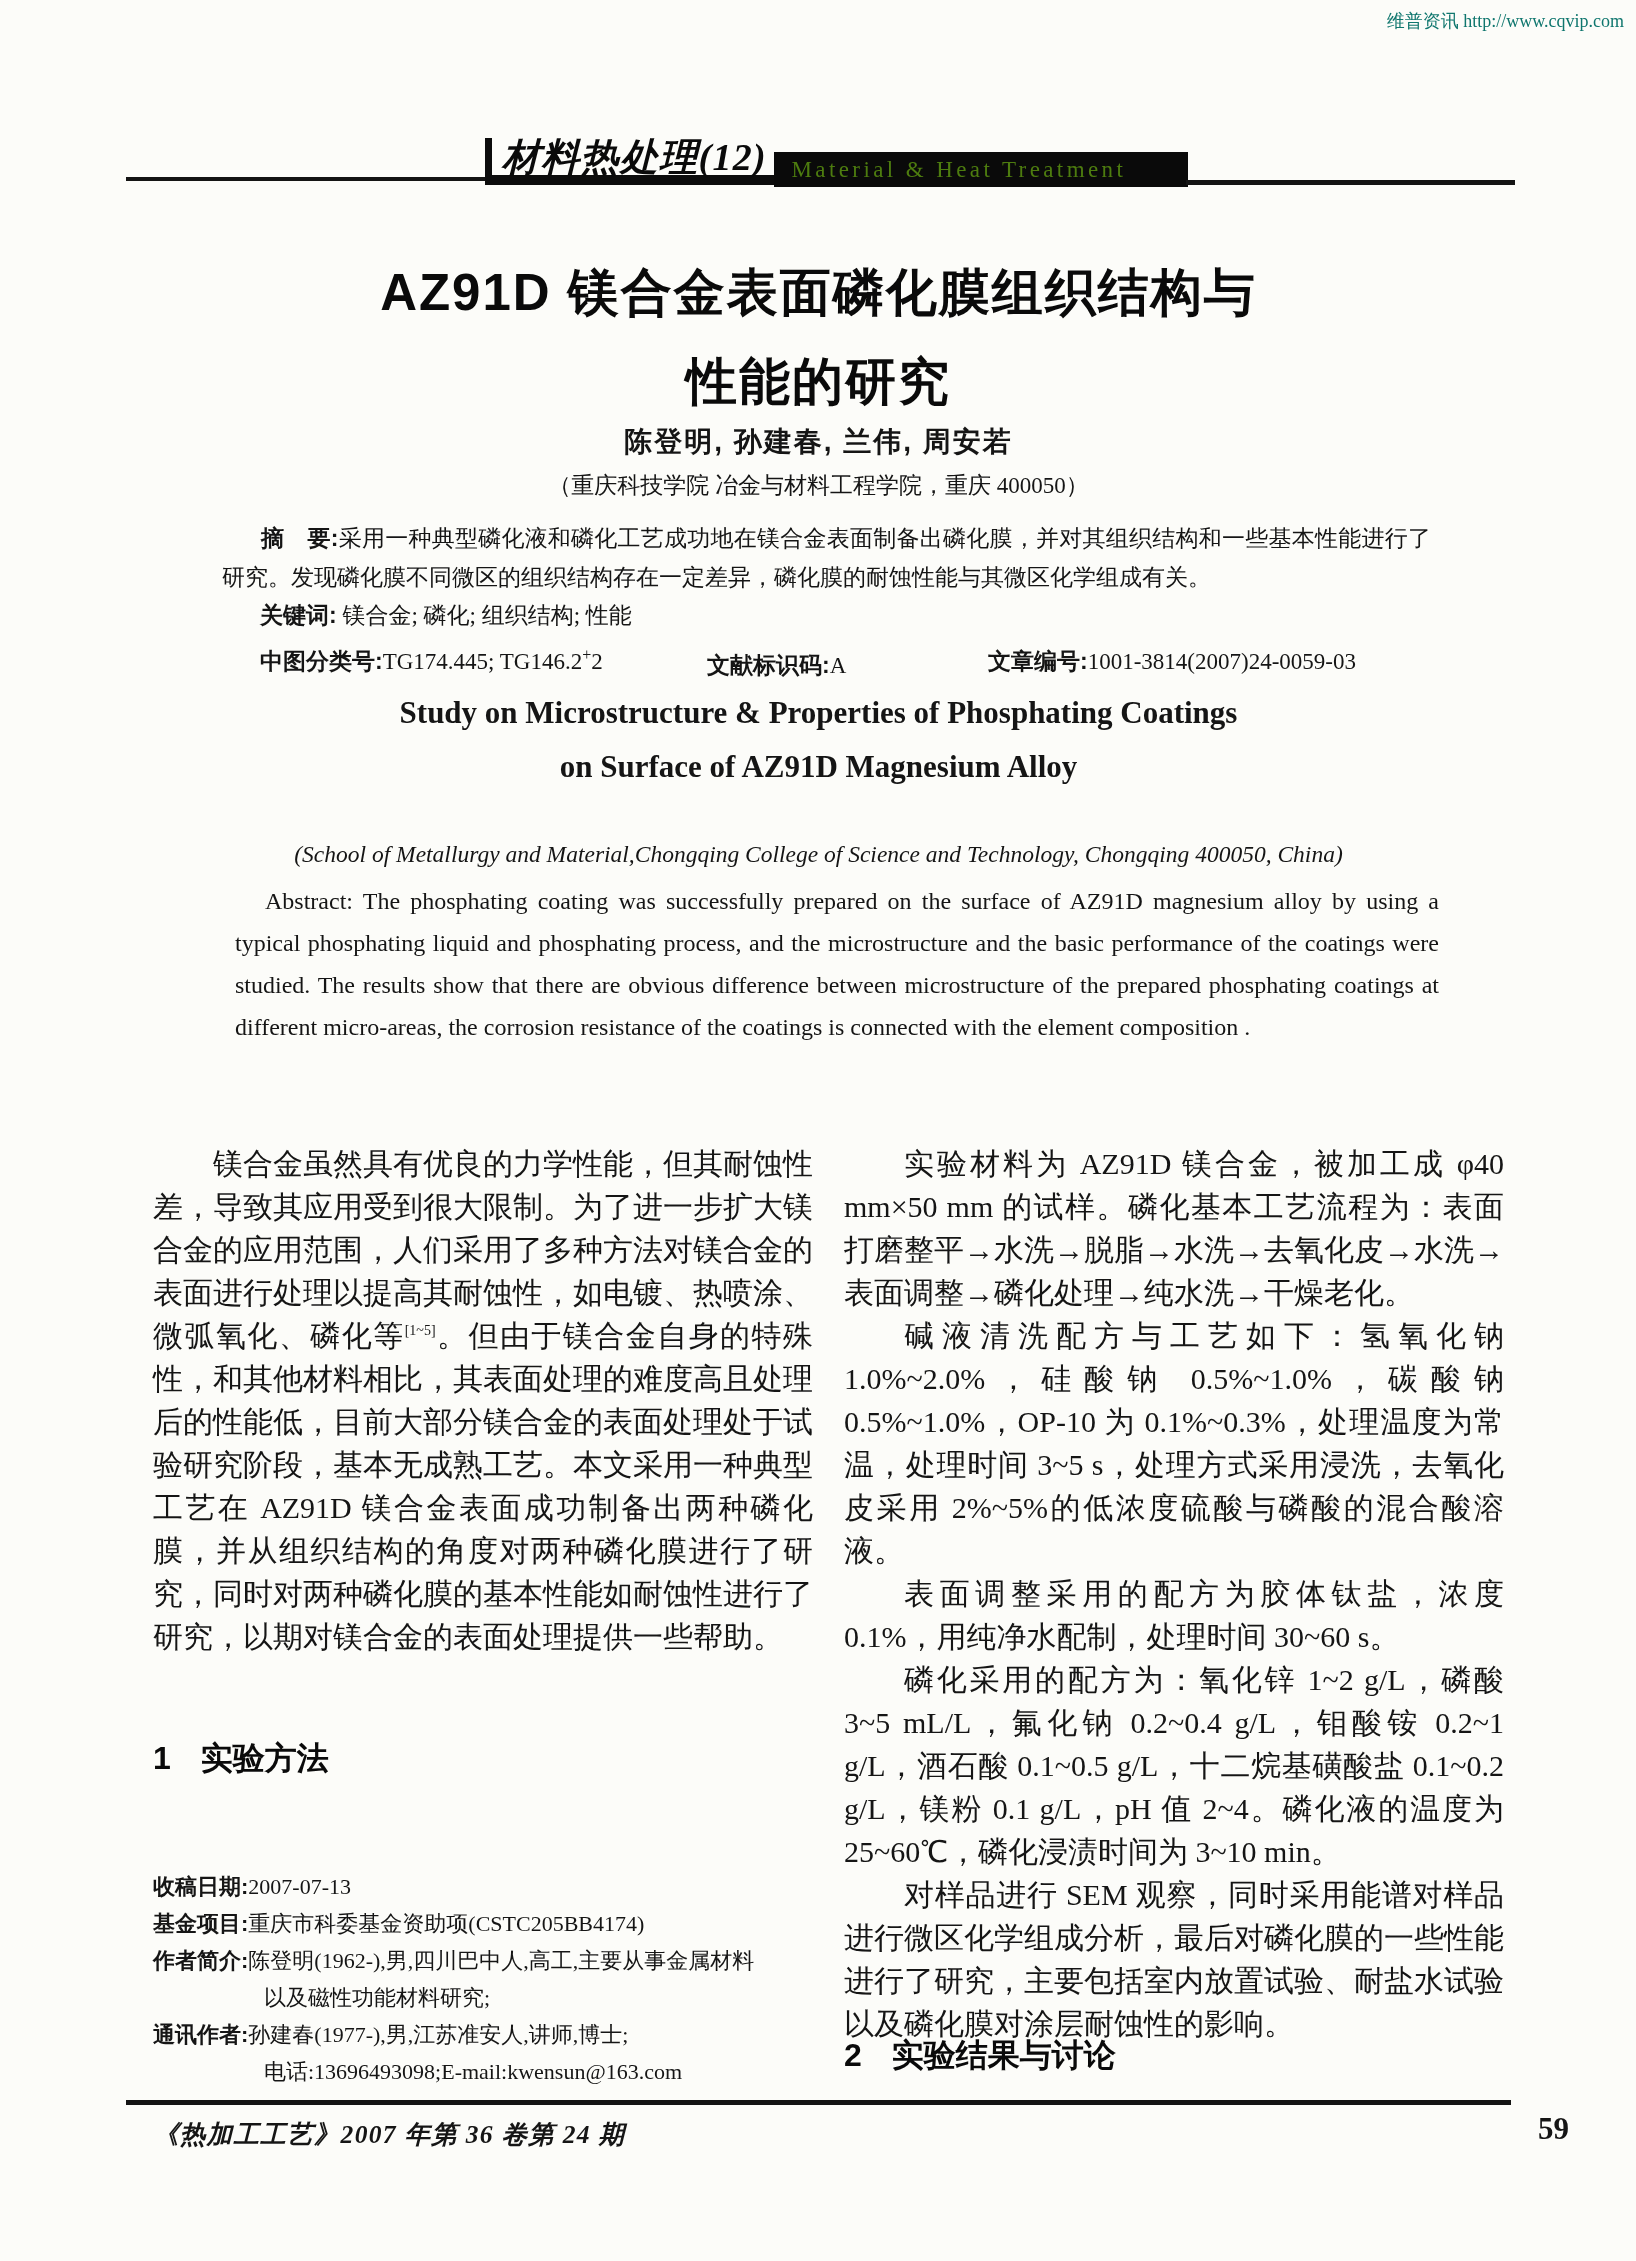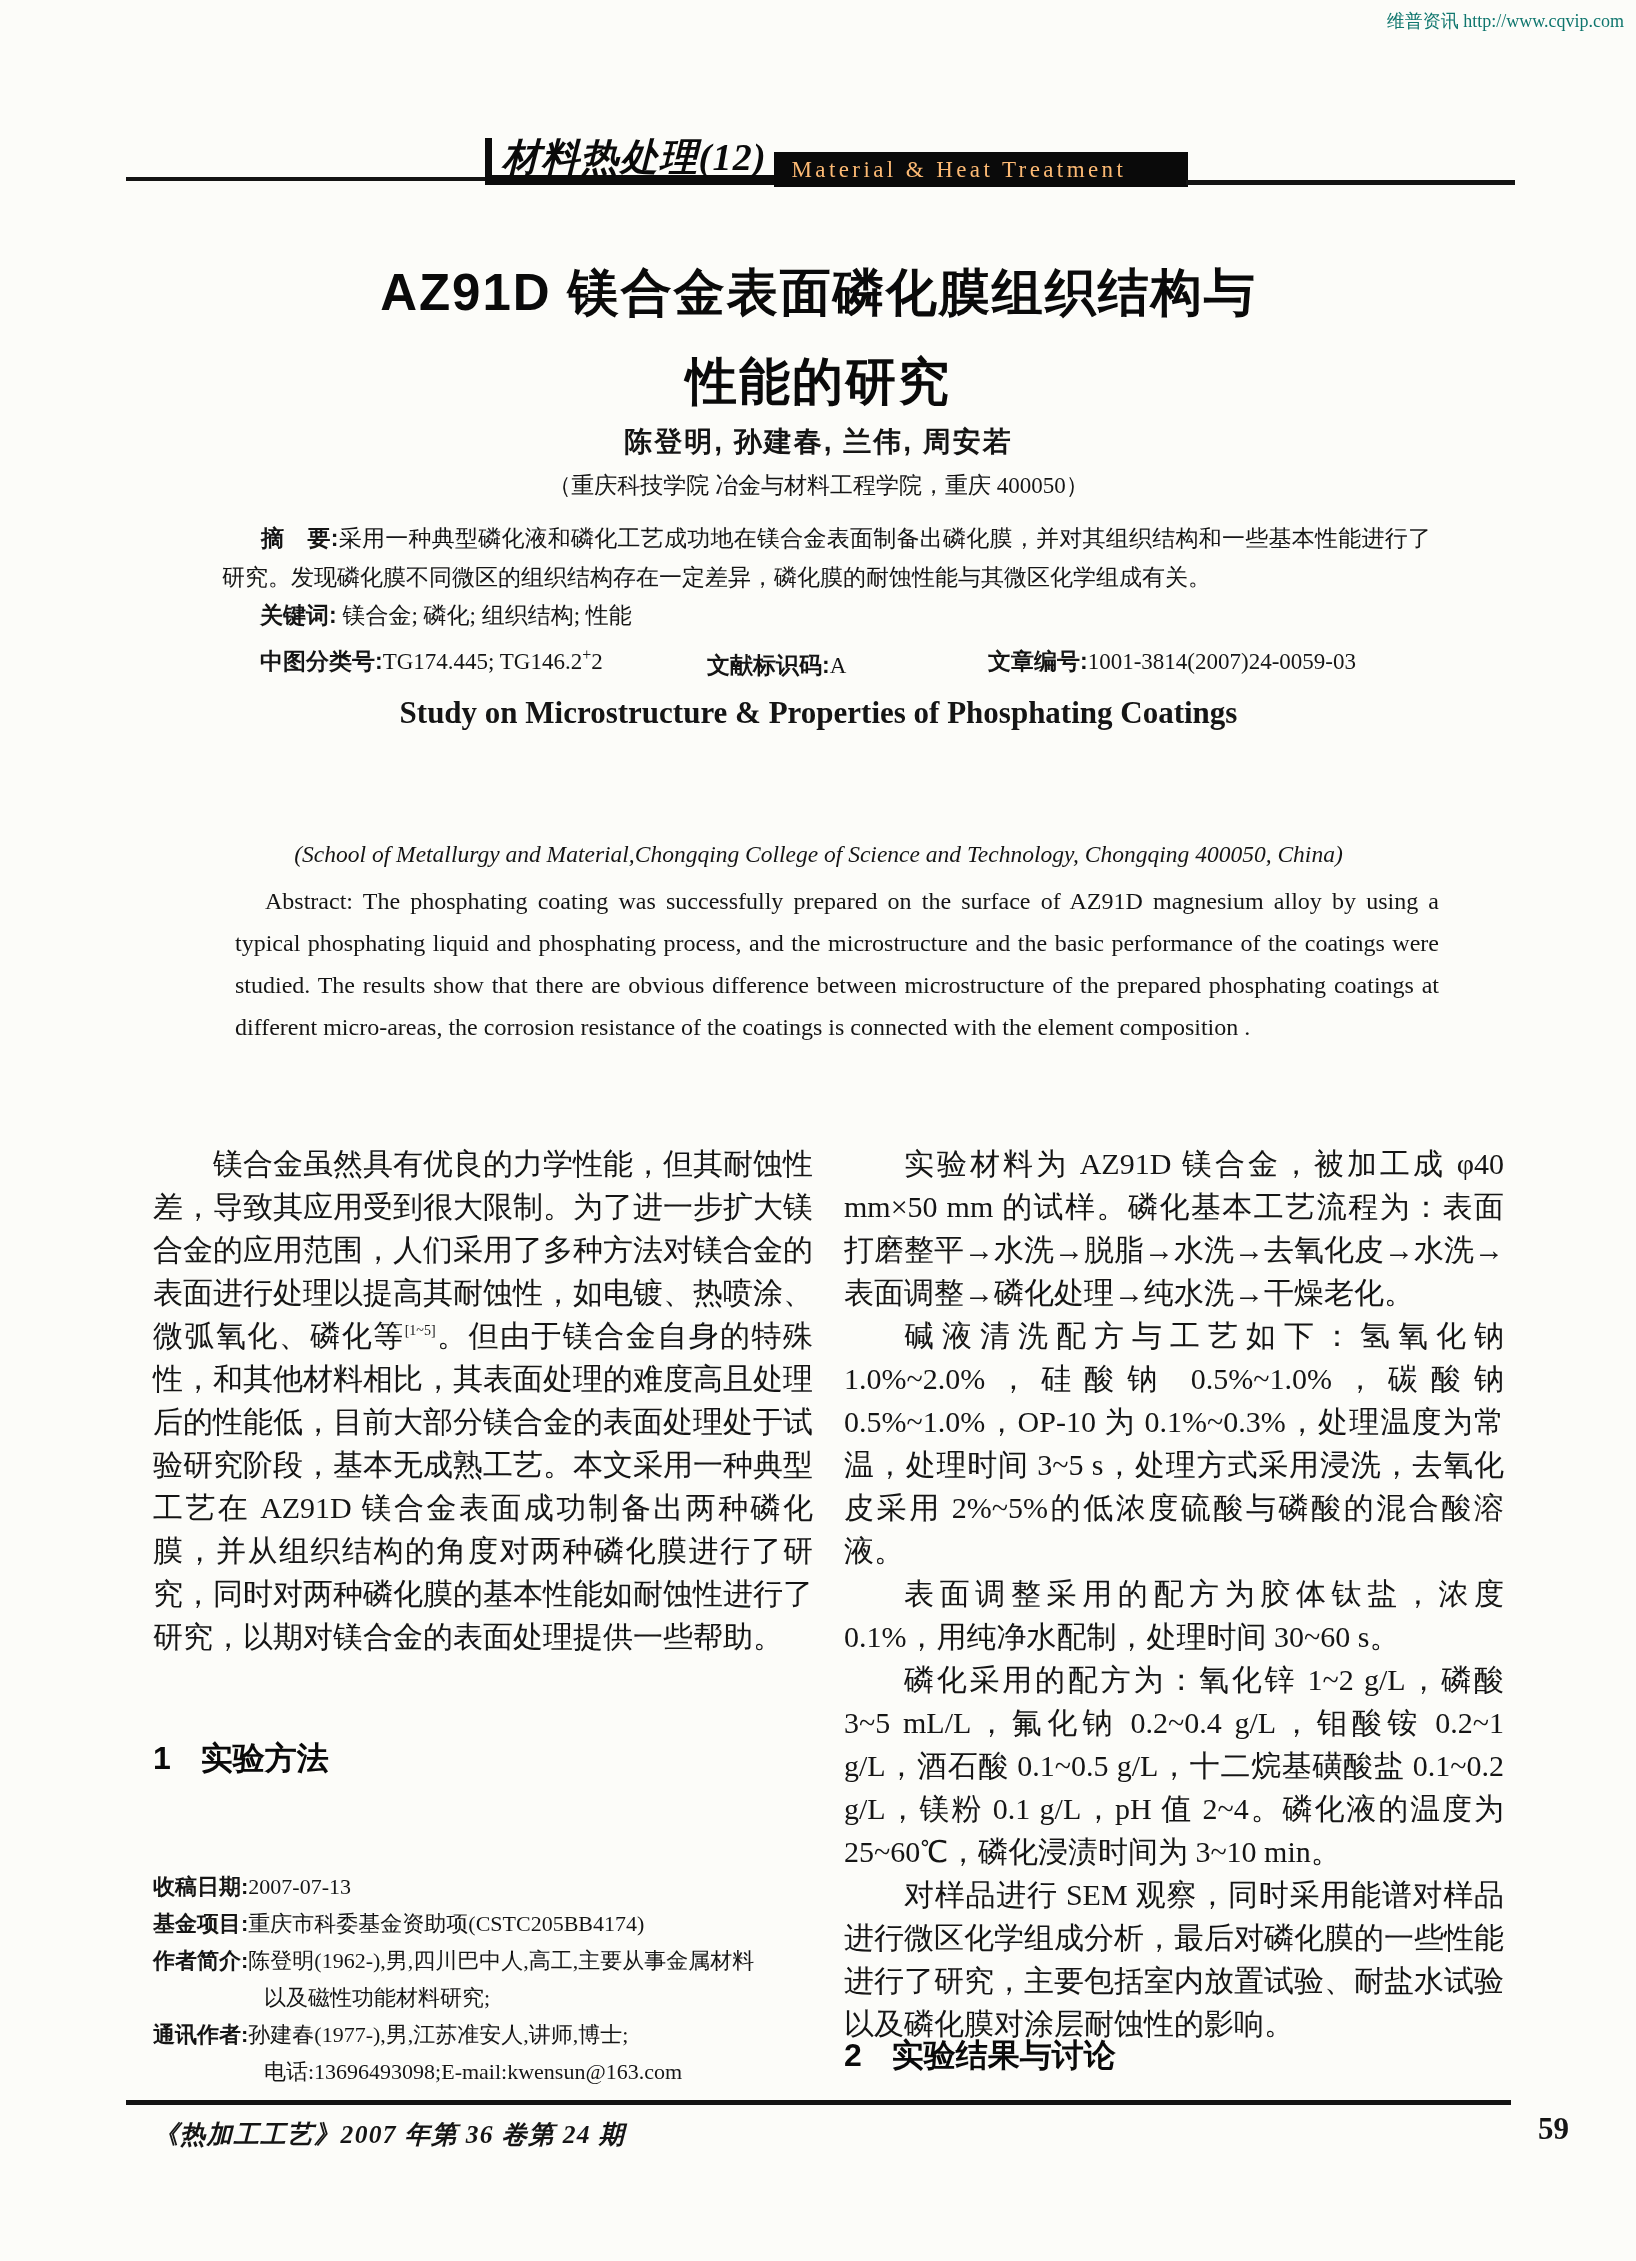--- a/index.html
+++ b/index.html
@@ -27,21 +27,21 @@
   .hdr-underline  { left: 485px; top: 175px; width: 298px; height: 10px; background: #0c0c0c; }
   .hdr-nub        { left: 485px; top: 138px; width: 7.4px; height: 40px; background: #0c0c0c; }
   .hdr-calligraphy {
     left: 502px; top: 132px; width: 282px; height: 44px;
     font-family: "Liberation Serif", serif;
     font-size: 38px; font-weight: bold; font-style: italic;
     letter-spacing: 1.3px; white-space: nowrap; color: #0a0a0a;
   }
   .hdr-banner {
     left: 774px; top: 152px; width: 414px; height: 35px;
-    background: #0a0a0a; color: #fdba74;
+    background: #0a0a0a; color: #4d7c0f;
     font-size: 23px; line-height: 35px;
     padding-left: 17.5px; letter-spacing: 3.4px; white-space: nowrap;
   }
   .hdr-rule-right { left: 1186px; top: 180px; width: 329px; height: 5.4px; background: #141414; }
 
   
   .title-cn { left: 128px; top: 259px; width: 1381px; text-align: center;
               font-family: "Liberation Sans", sans-serif; font-weight: bold;
               font-size: 51px; color: #0a0a0a; letter-spacing: 2px; }
   .title-cn .l2 { margin-top: 20px; }
@@ -128,20 +128,21 @@
   <p class="abs abs-cn"><span class="lbl">摘　要:</span><span>采用一种典型磷化液和磷化工艺成功地在镁合金表面制备出磷化膜，并对其组织结构和一些基本性能进行了研究。发现磷化膜不同微区的组织结构存在一定差异，磷化膜的耐蚀性能与其微区化学组成有关。</span></p>
   <div class="abs kw-cn"><span class="lbl">关键词:</span><span> 镁合金; 磷化; 组织结构; 性能</span></div>
   <div class="abs clc-row">
     <span class="seg1"><span class="lbl">中图分类号:</span><span>TG174.445; TG146.2</span><span class="clc-sup">+</span><span>2</span></span>
     <span class="seg2"><span class="lbl">文献标识码:</span><span>A</span></span>
     <span class="seg3"><span class="lbl">文章编号:</span><span>1001-3814(2007)24-0059-03</span></span>
   </div>
 
   <div class="abs title-en">
     <div class="l1">Study on Microstructure &amp; Properties of Phosphating Coatings</div>
+    <div class="l2">on Surface of AZ91D Magnesium Alloy</div>
   </div>
   <div class="abs affil-en">(School of Metallurgy and Material,Chongqing College of Science and Technology, Chongqing 400050, China)</div>
 
   <p class="abs abs-en"><span class="lbl">Abstract:</span><span> The phosphating coating was successfully prepared on the surface of AZ91D magnesium alloy by using a typical phosphating liquid and phosphating process, and the microstructure and the basic performance of the coatings were studied. The results show that there are obvious difference between microstructure of the prepared phosphating coatings at different micro-areas, the corrosion resistance of the coatings is connected with the element composition .</span></p>
 
   <div class="abs col col-left">
     <p><span>镁合金虽然具有优良的力学性能，但其耐蚀性差，导致其应用受到很大限制。为了进一步扩大镁合金的应用范围，人们采用了多种方法对镁合金的表面进行处理以提高其耐蚀性，如电镀、热喷涂、微弧氧化、磷化等</span><span class="supref">[1~5]</span><span>。但由于镁合金自身的特殊性，和其他材料相比，其表面处理的难度高且处理后的性能低，目前大部分镁合金的表面处理处于试验研究阶段，基本无成熟工艺。本文采用一种典型工艺在 AZ91D 镁合金表面成功制备出两种磷化膜，并从组织结构的角度对两种磷化膜进行了研究，同时对两种磷化膜的基本性能如耐蚀性进行了研究，以期对镁合金的表面处理提供一些帮助。</span></p>
   </div>
   <h2 class="abs sec-h sec1"><span class="num">1</span><span>实验方法</span></h2>
 

